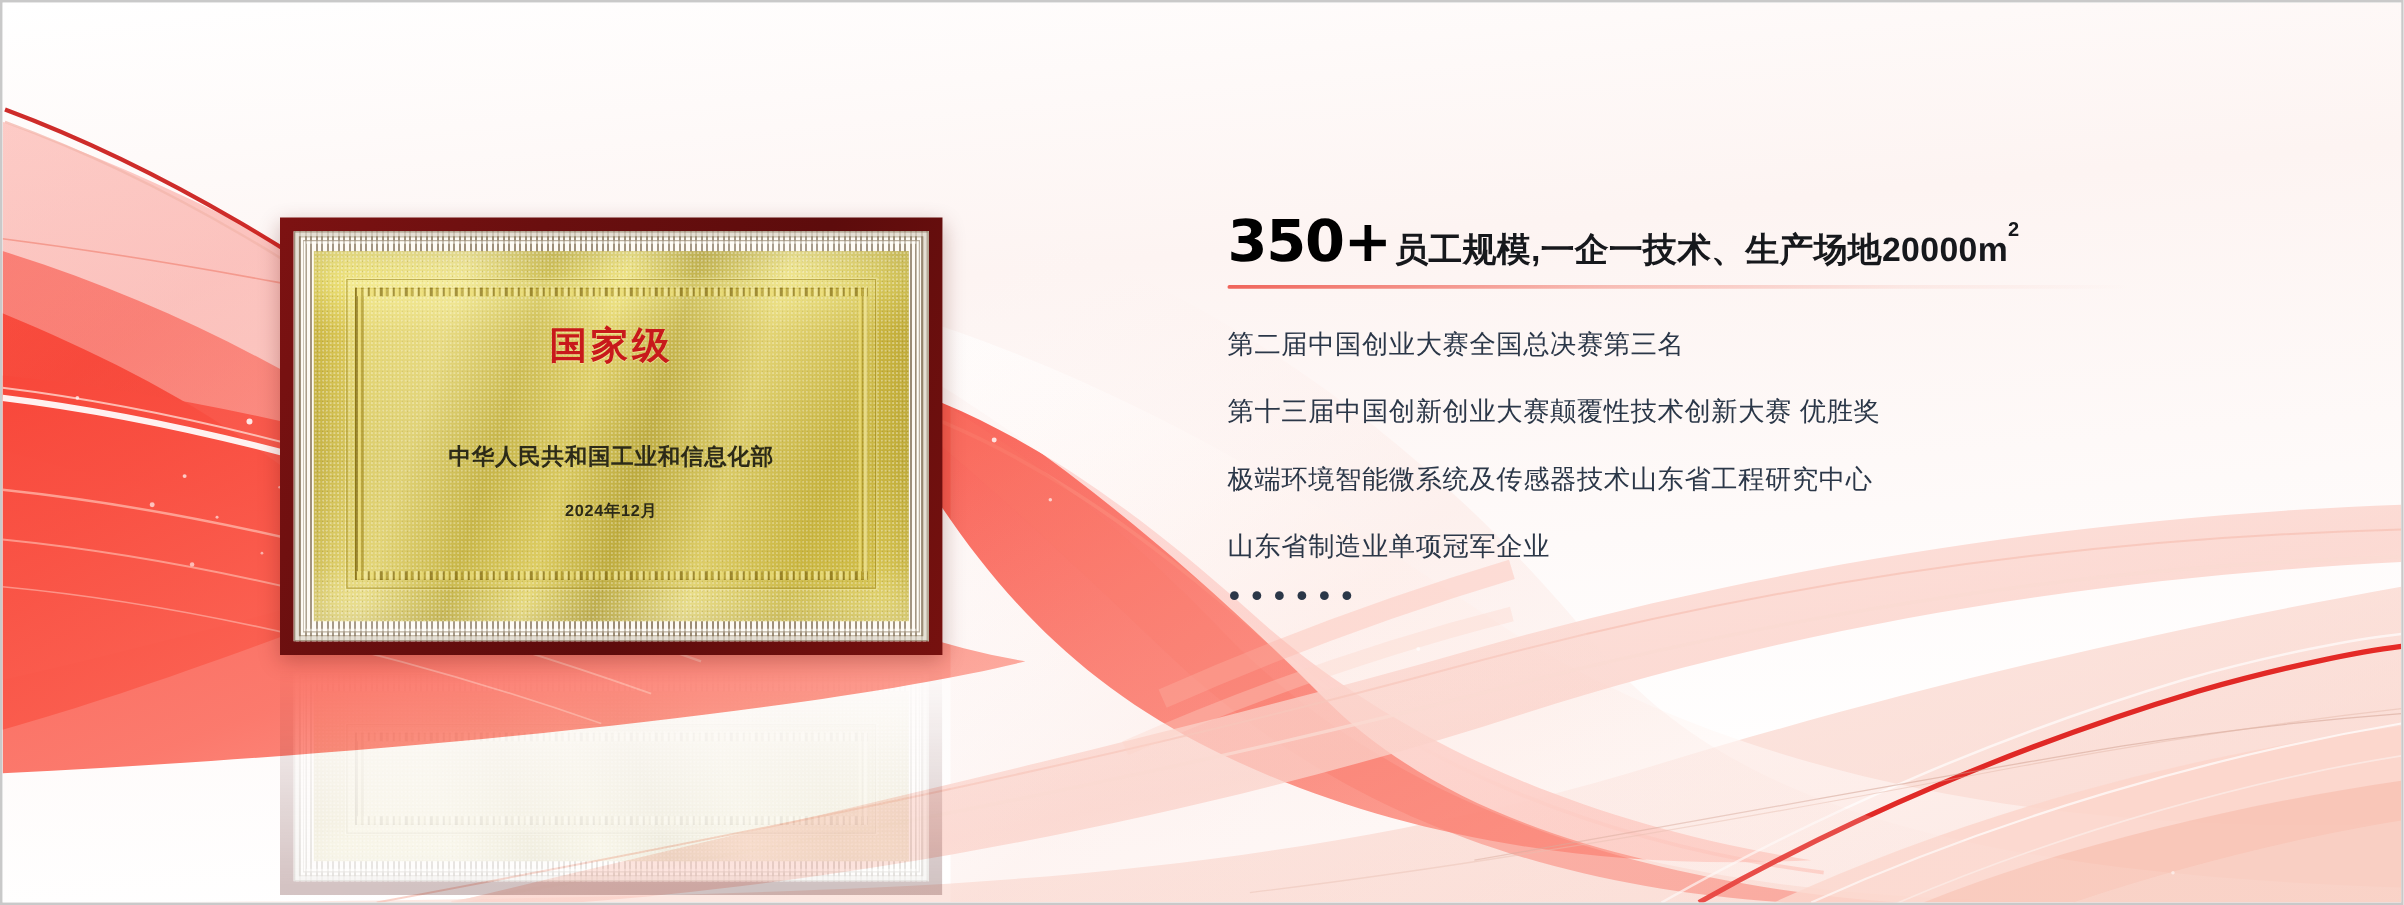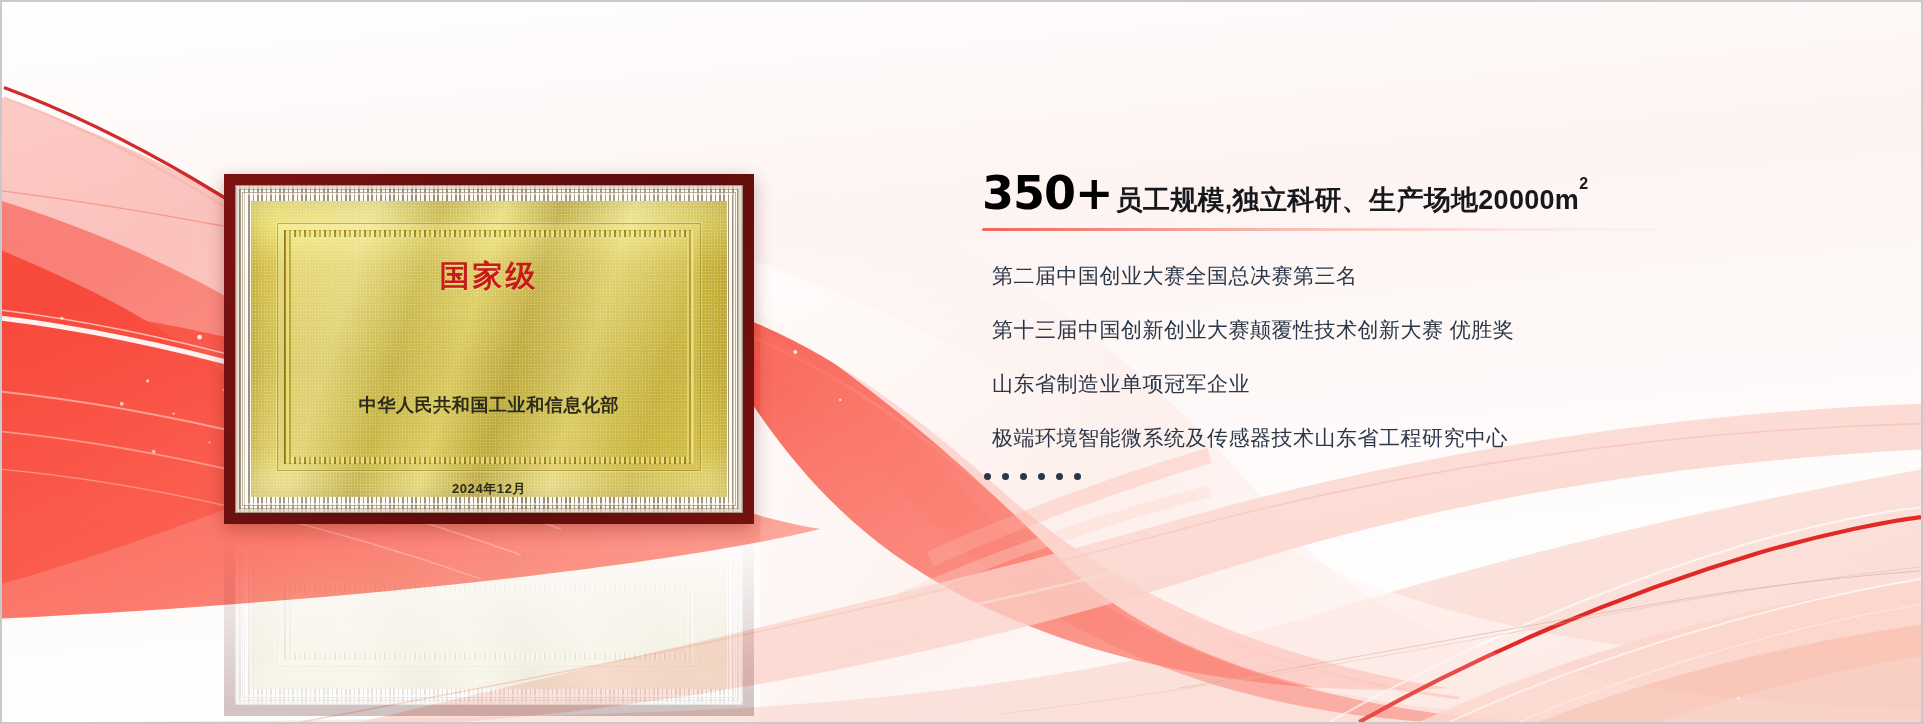--- a/index.html
+++ b/index.html
@@ -133,21 +133,20 @@
   }
 
   .plaque-text{
     position:absolute;
     inset:0;
     display:flex;
     flex-direction:column;
     align-items:center;
     z-index:3;
     text-align:center;
-    gap:40px;
   }
   .pt-line1{
     margin-top:55px;
     font-family:"Liberation Serif","DejaVu Serif",serif;
     font-weight:bold;
     font-size:30px;
     letter-spacing:3px;
     color:#c8191b;
     text-shadow:0 1px 0 rgba(255,240,170,.55);
   }
@@ -237,21 +236,21 @@
       rgba(236,60,48,.78) 0%,
       rgba(240,120,105,.45) 42%,
       rgba(246,190,180,.25) 75%,
       rgba(250,230,226,0) 100%);
     margin-top:2px;
     border-radius:2px;
   }
 
   .honors{
     list-style:none;
-    margin:10px;
+    margin:0;
     padding:0;
     margin-top:34px;
   }
   .honors li{
     font-size:21px;
     line-height:1;
     color:#2b3748;
     letter-spacing:.5px;
     margin-bottom:33px;
     white-space:nowrap;
@@ -452,29 +451,29 @@
           <div class="pt-date">2024年12月</div>
         </div>
       </div>
     </div>
   </div>
 
   <div class="content">
 
     <div class="headline">
       <span class="num">350+</span>
-      <span class="rest"><span>员工规模,独立科研、生产场地20000m</span><span class="sup">2</span></span>
+      <span class="rest"><span>员工规模,一企一技术、生产场地20000m</span><span class="sup">2</span></span>
     </div>
     <div class="rule"></div>
 
     <ul class="honors">
       <li>第二届中国创业大赛全国总决赛第三名</li>
       <li>第十三届中国创新创业大赛颠覆性技术创新大赛 优胜奖</li>
+      <li>极端环境智能微系统及传感器技术山东省工程研究中心</li>
       <li>山东省制造业单项冠军企业</li>
-      <li>极端环境智能微系统及传感器技术山东省工程研究中心</li>
     </ul>
 
     <div class="dots">
       <span></span>
       <span></span>
       <span></span>
       <span></span>
       <span></span>
       <span></span>
     </div>

